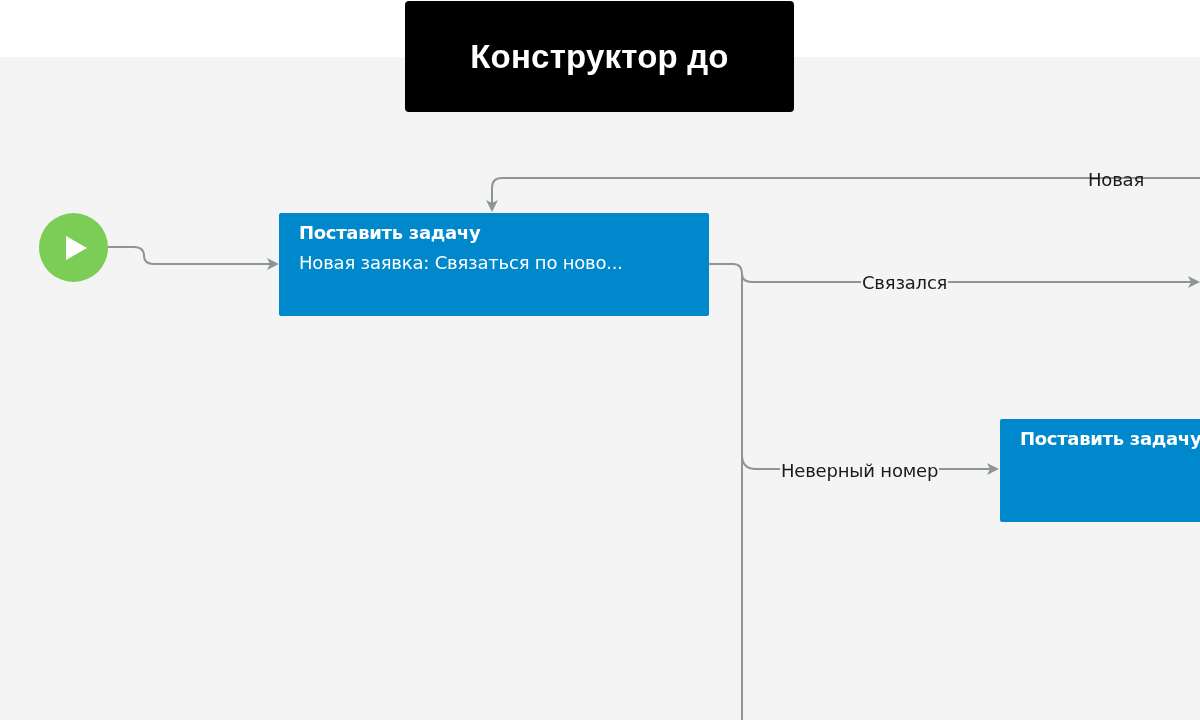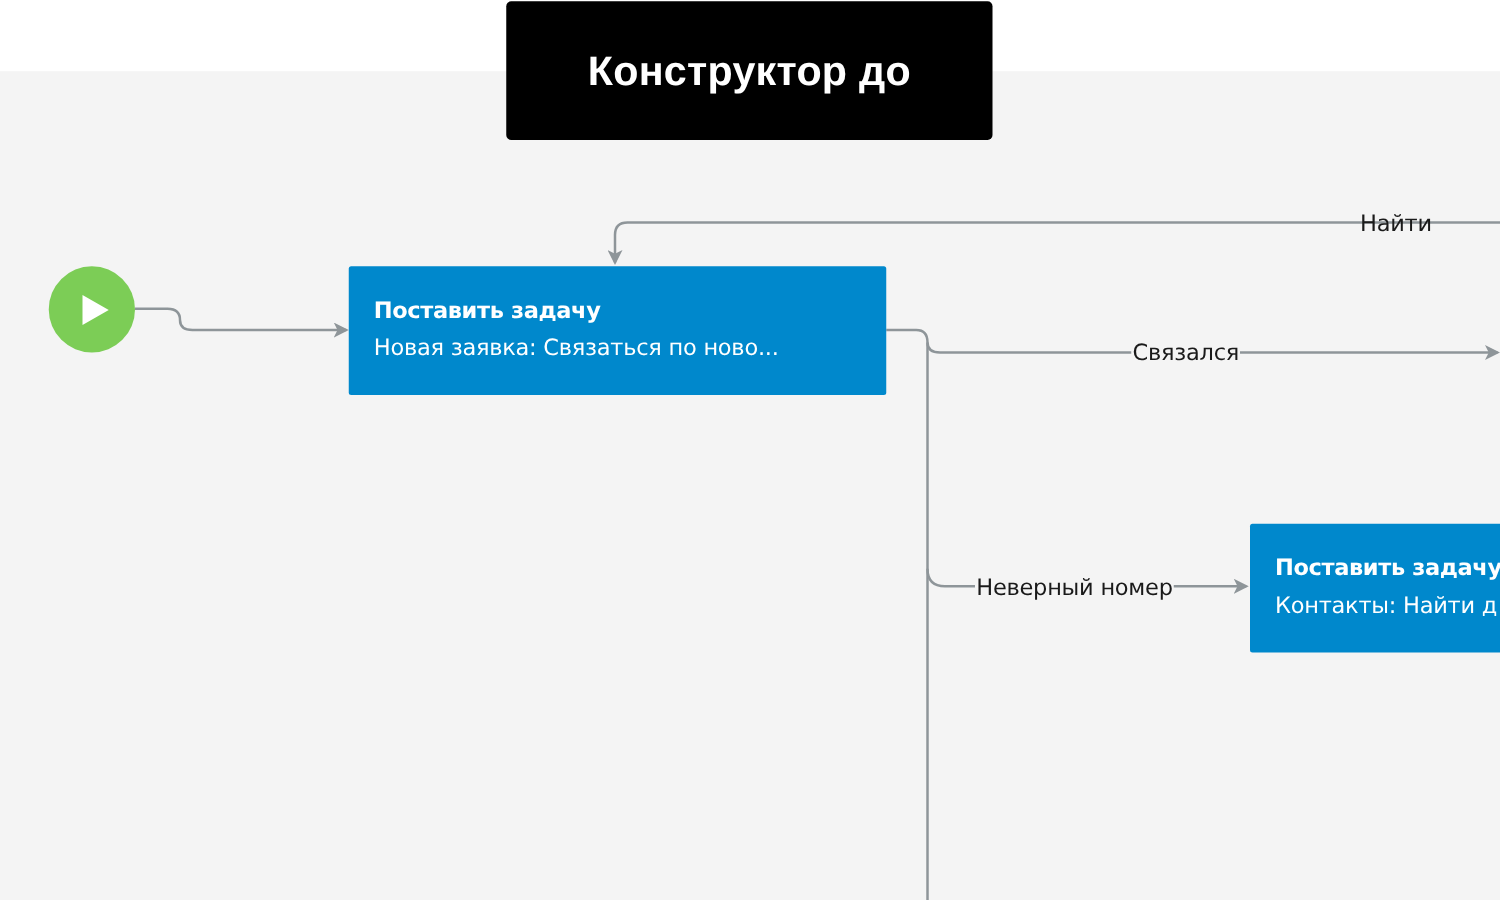--- a/index.html
+++ b/index.html
@@ -27,36 +27,36 @@
       display: flex; align-items: center; justify-content: center;
     }
     .start-node .play {
       width: 0; height: 0; margin-left: 5px;
       border-top: 12px solid transparent; border-bottom: 12px solid transparent;
       border-left: 21px solid #ffffff;
     }
 
     .task-node {
       position: absolute; background: #0088cc; border-radius: 2px; z-index: 2;
-      color: #ffffff; padding: 24px 20px 0 20px; white-space: nowrap; overflow: hidden;
+      color: #ffffff; padding: 8px 20px 0 20px; white-space: nowrap; overflow: hidden;
       cursor: pointer;
     }
     .task-node .t-title { font-family: "DejaVu Sans", sans-serif; font-weight: bold; font-size: 18px; line-height: 24px; letter-spacing: -0.3px; }
     .task-node .t-desc { font-family: "DejaVu Sans", sans-serif; font-size: 18px; line-height: 24px; margin-top: 6px; letter-spacing: -0.2px; }
 
     #task-1 { left: 279px; top: 213px; width: 430px; height: 103px; }
     #task-2 { left: 1000px; top: 419px; width: 220px; height: 103px; }
 
     .edge-label {
       position: absolute; z-index: 3; font-family: "DejaVu Sans", sans-serif;
       font-size: 18px; color: #1a1a1a; line-height: 22px; white-space: nowrap;
       letter-spacing: -0.2px;
     }
     #label-found { left: 1088px; top: 169px; }
-    #label-contacted { left: 905px; top: 272px; background: #f4f4f4; padding: 0 1px; }
+    #label-contacted { left: 861px; top: 272px; background: #f4f4f4; padding: 0 1px; }
     #label-wrong { left: 780px; top: 460px; background: #f4f4f4; padding: 0 1px; text-align: right; }
   </style>
 </head>
 <body>
 
 <div class="top-band"></div>
 <div class="canvas"></div>
 
 <div class="title-badge">
   <span>Конструктор до</span>
@@ -84,18 +84,17 @@
   <div class="play"></div>
 </div>
 
 <div class="task-node" id="task-1">
   <div class="t-title">Поставить задачу</div>
   <div class="t-desc">Новая заявка: Связаться по ново...</div>
 </div>
 
 <div class="task-node" id="task-2">
   <div class="t-title">Поставить задачу</div>
-  <div class="t-desc">Контакты: Найти д</div>
 </div>
 
-<div class="edge-label" id="label-found">Найти</div>
+<div class="edge-label" id="label-found">Новая</div>
 <div class="edge-label" id="label-contacted">Связался</div>
 <div class="edge-label" id="label-wrong">Неверный номер</div>
 
 </body></html>

